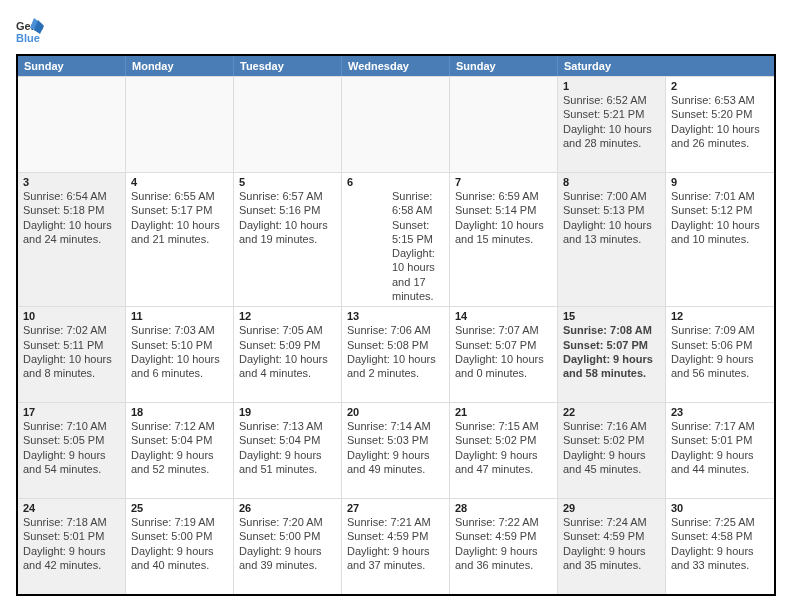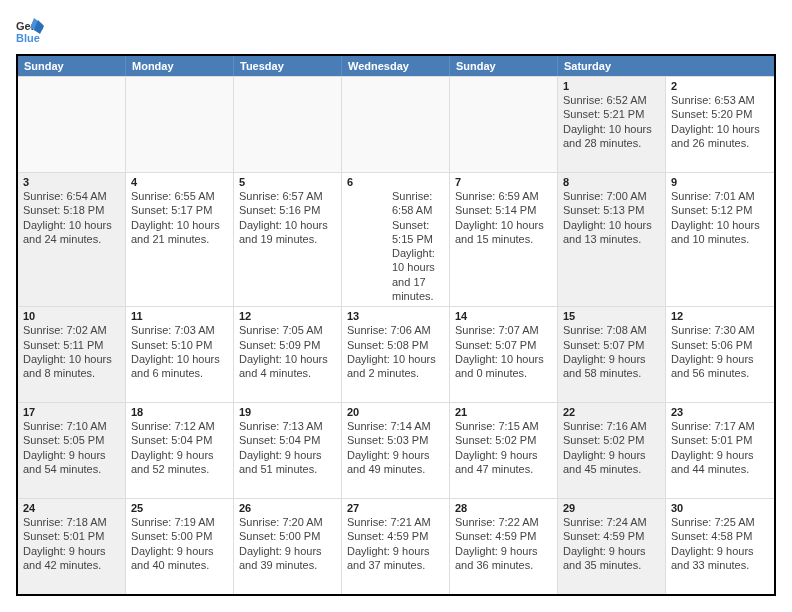--- a/index.html
+++ b/index.html
@@ -219,27 +219,27 @@
 Daylight: 10 hours and 2 minutes.</div>
           </div>
           <div class="cal-cell">
             <div class="day-num">14</div>
             <div class="day-info" style="white-space: pre-line;">Sunrise: 7:07 AM
 Sunset: 5:07 PM
 Daylight: 10 hours and 0 minutes.</div>
           </div>
           <div class="cal-cell shaded">
             <div class="day-num">15</div>
-            <div class="day-info" style="white-space: pre-line;">Sunrise: 7:08 AM
+            <div class="day-info" style="white-space: pre-line; font-weight: bold;">Sunrise: 7:08 AM
 Sunset: 5:07 PM
 Daylight: 9 hours and 58 minutes.</div>
           </div>
           <div class="cal-cell">
             <div class="day-num">12</div>
-            <div class="day-info" style="white-space: pre-line;">Sunrise: 7:30 AM
+            <div class="day-info" style="white-space: pre-line;">Sunrise: 7:09 AM
 Sunset: 5:06 PM
 Daylight: 9 hours and 56 minutes.</div>
           </div>
         </div>
         <div class="cal-row">
           <div class="cal-cell shaded">
             <div class="day-num">17</div>
             <div class="day-info" style="white-space: pre-line;">Sunrise: 7:10 AM
 Sunset: 5:05 PM
 Daylight: 9 hours and 54 minutes.</div>

